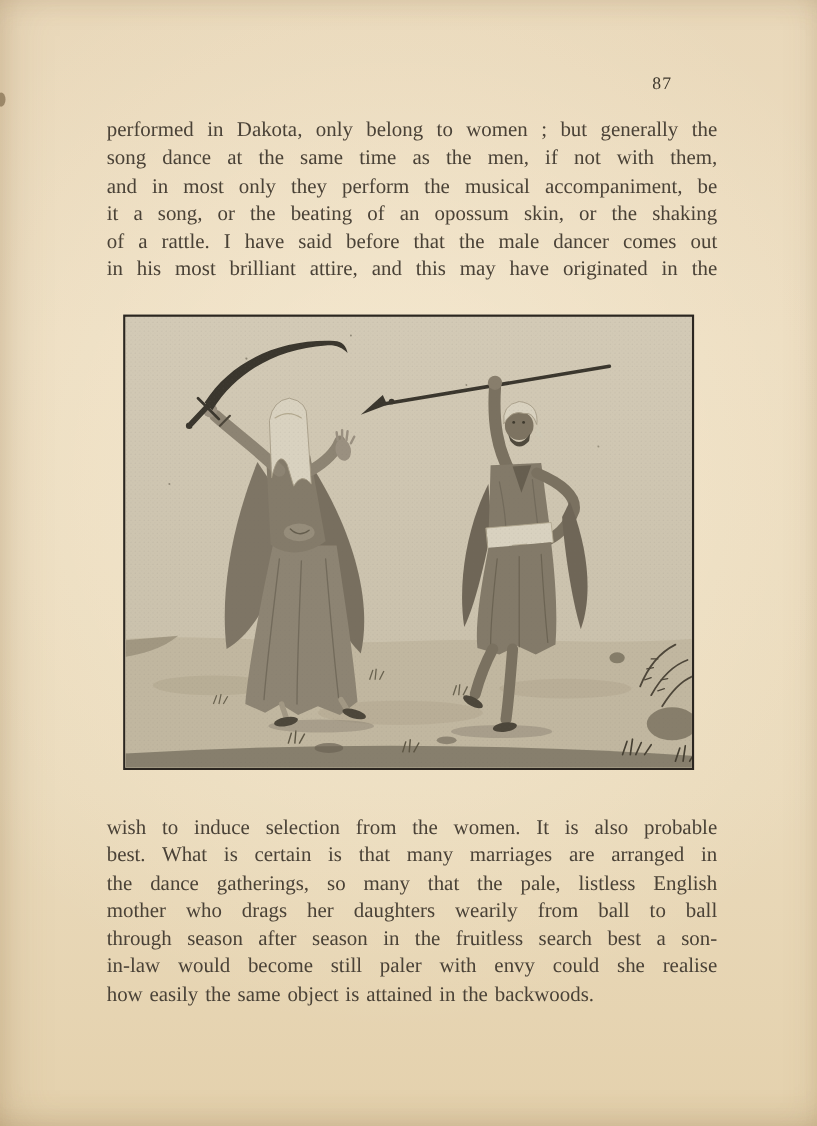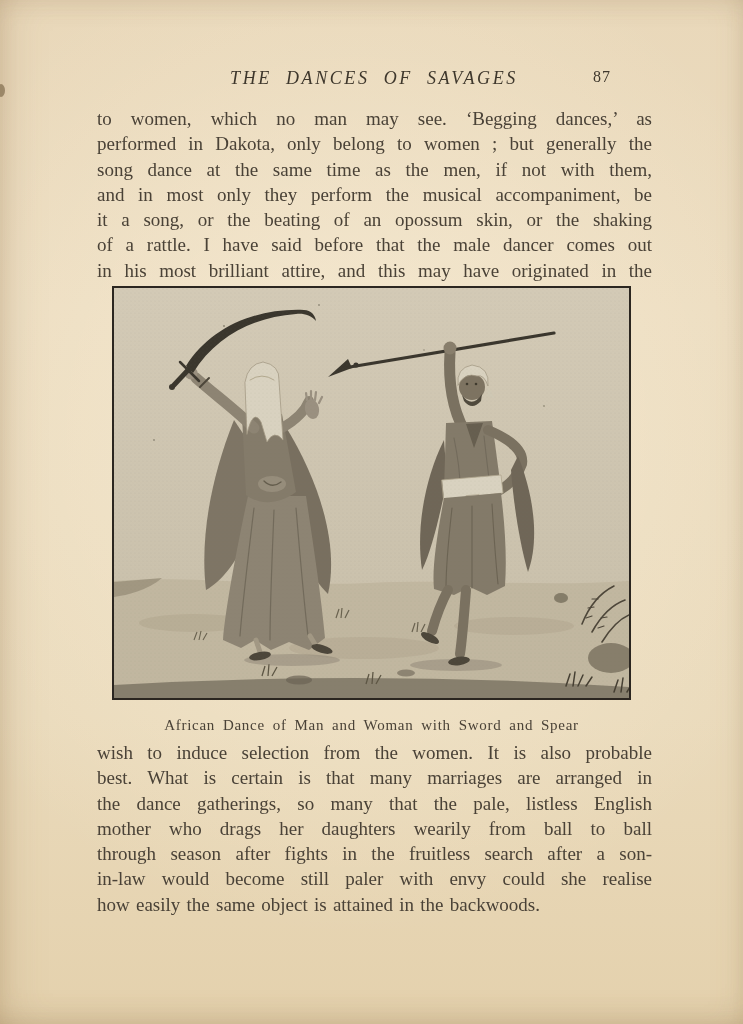--- a/index.html
+++ b/index.html
@@ -72,26 +72,24 @@
     color: var(--ink, #4a4237);
   }
 </style>
 </head>
 <body>
 
 <div class="page">
   <div class="edge-mark"></div>
 
   <header class="running-head">
-    <span class="head-title">THE DANCES OF SAVAGES</span>
     <span class="page-number">87</span>
   </header>
 
   <div class="body-text para-top">
-    <div class="tline">to women, which no man may see.  ‘Begging dances,’ as</div>
     <div class="tline">performed in Dakota, only belong to women ; but generally the</div>
     <div class="tline">song dance at the same time as the men, if not with them,</div>
     <div class="tline">and in most only they perform the musical accompaniment, be</div>
     <div class="tline">it a song, or the beating of an opossum skin, or the shaking</div>
     <div class="tline">of a rattle.  I have said before that the male dancer comes out</div>
     <div class="tline">in his most brilliant attire, and this may have originated in the</div>
   </div>
 
   <figure class="plate">
     <div class="plate-frame">
@@ -215,25 +213,24 @@
           <circle cx="110" cy="38" r="1" opacity="0.55"></circle>
           <circle cx="40" cy="152" r="0.9" opacity="0.5"></circle>
           <circle cx="310" cy="62" r="0.8" opacity="0.5"></circle>
           <circle cx="430" cy="118" r="0.9" opacity="0.45"></circle>
           <circle cx="205" cy="17" r="0.9" opacity="0.5"></circle>
         </g>
 
         <rect width="515" height="410" fill="url(#grain)"></rect>
       </svg>
     </div>
-    <figcaption class="plate-caption">African Dance of Man and Woman with Sword and Spear</figcaption>
   </figure>
 
   <div class="body-text para-bottom">
     <div class="tline">wish to induce selection from the women.  It is also probable</div>
     <div class="tline">best.  What is certain is that many marriages are arranged in</div>
     <div class="tline">the dance gatherings, so many that the pale, listless English</div>
     <div class="tline">mother who drags her daughters wearily from ball to ball</div>
-    <div class="tline">through season after fights in the fruitless search after a son-</div>
+    <div class="tline">through season after season in the fruitless search best a son-</div>
     <div class="tline">in-law would become still paler with envy could she realise</div>
     <div class="tline no-just">how easily the same object is attained in the backwoods.</div>
   </div>
 </div>
 
 </body></html>

